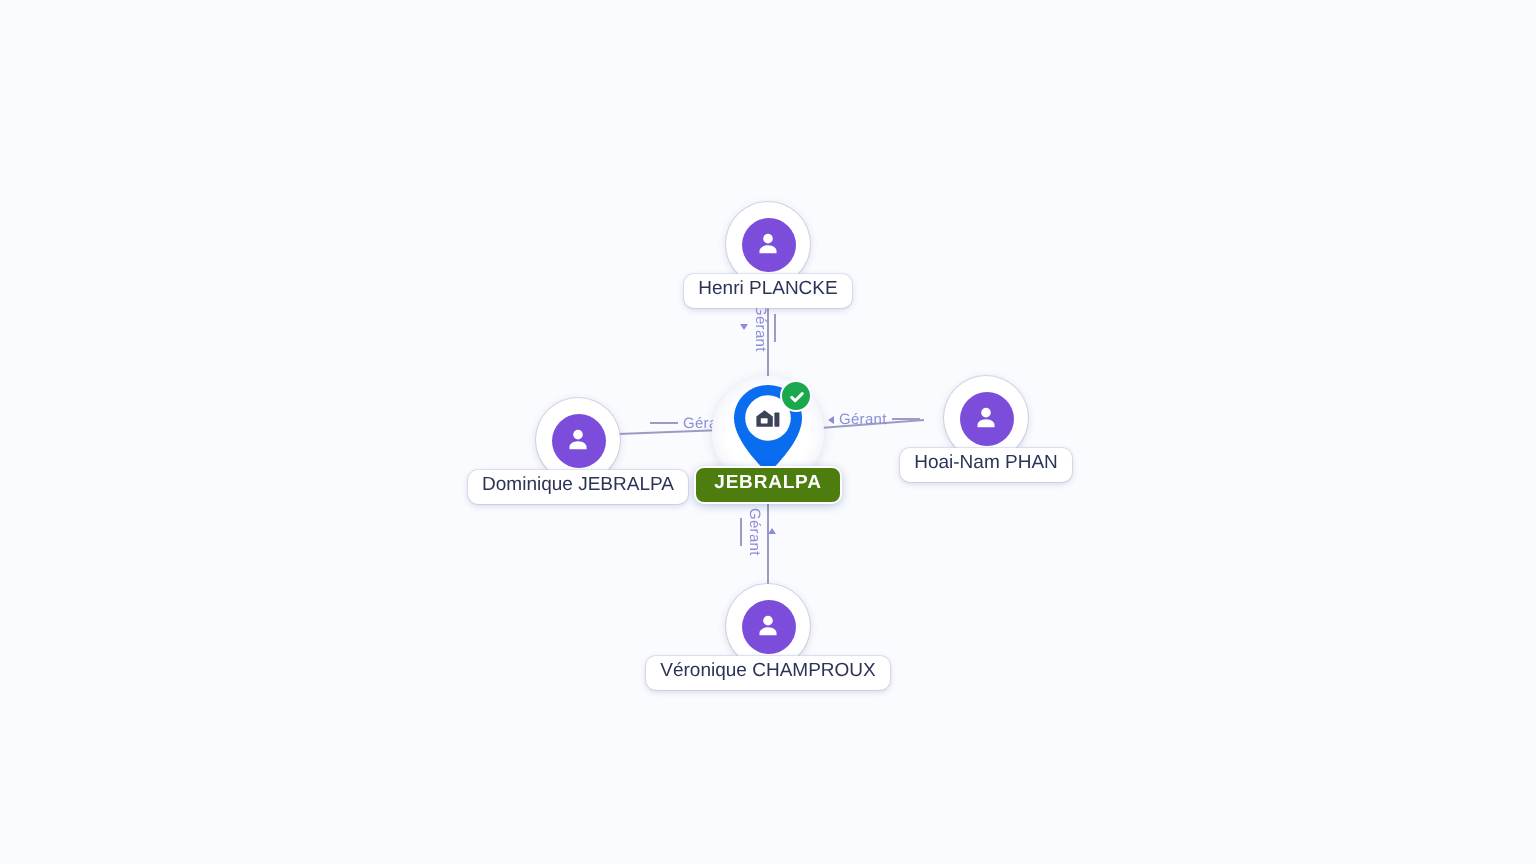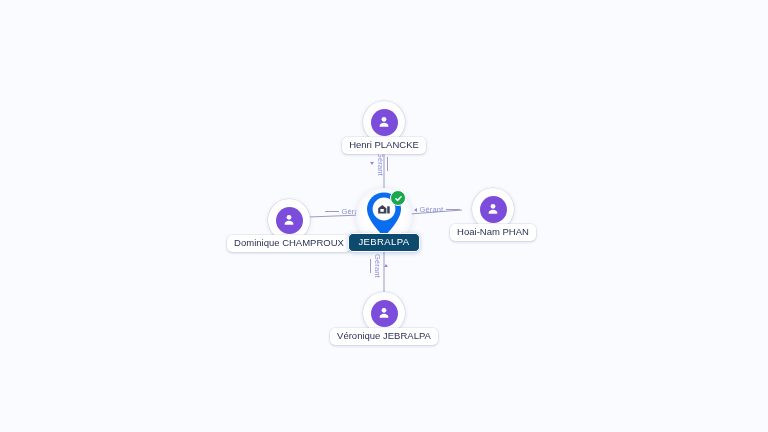--- a/index.html
+++ b/index.html
@@ -153,26 +153,26 @@
     border-radius: 50%;
     background: #19a84c;
     border: 1.4px solid #ffffff;
     display: flex;
     align-items: center;
     justify-content: center;
     z-index: 3;
   }
   .company-pill {
     margin-top: -11px;
-    background: #0c4a6e;
+    background: #4d7c0f;
     border: 1.5px solid #ffffff;
     border-radius: 5px;
     padding: 3px 9px 4px 9px;
     font-size: 9.5px;
-    font-weight: normal;
+    font-weight: bold;
     color: #ffffff;
     letter-spacing: .4px;
     white-space: nowrap;
     box-shadow: 0 1px 4px rgba(20,60,140,.28);
     position: relative;
     z-index: 7;
     line-height: 1.05;
     text-align: right;
   }
 </style>
@@ -230,21 +230,21 @@
 
   <div class="person-node" style="left:185px; top:199px; width:208px;">
     <div class="avatar-ring">
       <div class="avatar-circle">
         <svg width="16" height="16" viewBox="0 0 24 24" fill="#ffffff">
           <circle cx="12" cy="8" r="3.6"></circle>
           <path d="M12 13c-3.9 0-6.4 2.1-6.4 4.3V19h12.8v-1.7C18.4 15.1 15.9 13 12 13z"></path>
         </svg>
       </div>
     </div>
-    <div class="name-pill">Dominique CHAMPROUX</div>
+    <div class="name-pill">Dominique JEBRALPA</div>
   </div>
 
   <div class="person-node" style="left:389px; top:188px; width:208px;">
     <div class="avatar-ring">
       <div class="avatar-circle">
         <svg width="16" height="16" viewBox="0 0 24 24" fill="#ffffff">
           <circle cx="12" cy="8" r="3.6"></circle>
           <path d="M12 13c-3.9 0-6.4 2.1-6.4 4.3V19h12.8v-1.7C18.4 15.1 15.9 13 12 13z"></path>
         </svg>
       </div>
@@ -254,21 +254,21 @@
 
   <div class="person-node" style="left:280px; top:292px; width:208px;">
     <div class="avatar-ring">
       <div class="avatar-circle">
         <svg width="16" height="16" viewBox="0 0 24 24" fill="#ffffff">
           <circle cx="12" cy="8" r="3.6"></circle>
           <path d="M12 13c-3.9 0-6.4 2.1-6.4 4.3V19h12.8v-1.7C18.4 15.1 15.9 13 12 13z"></path>
         </svg>
       </div>
     </div>
-    <div class="name-pill">Véronique JEBRALPA</div>
+    <div class="name-pill">Véronique CHAMPROUX</div>
   </div>
 
   <div id="company-node" style="left:280px; top:188px; width:208px;">
     <div class="pin-halo">
       <div class="pin-wrap">
         <svg width="46" height="52" viewBox="0 0 46 52" xmlns="http://www.w3.org/2000/svg">
           <path d="M23 3.5c-9.4 0-17 7.4-17 16.6 0 11.2 13.9 24.6 16.2 26.8.45.43 1.15.43 1.6 0C26.1 44.7 40 31.3 40 20.1 40 10.9 32.4 3.5 23 3.5z" fill="#0a6df0"></path>
           <circle cx="23" cy="20" r="11.4" fill="#ffffff"></circle>
           <g fill="#3c4257">
             <path d="M17.2 24.4v-5.2l4.1-3.1 4.1 3.1v5.2z"></path>

